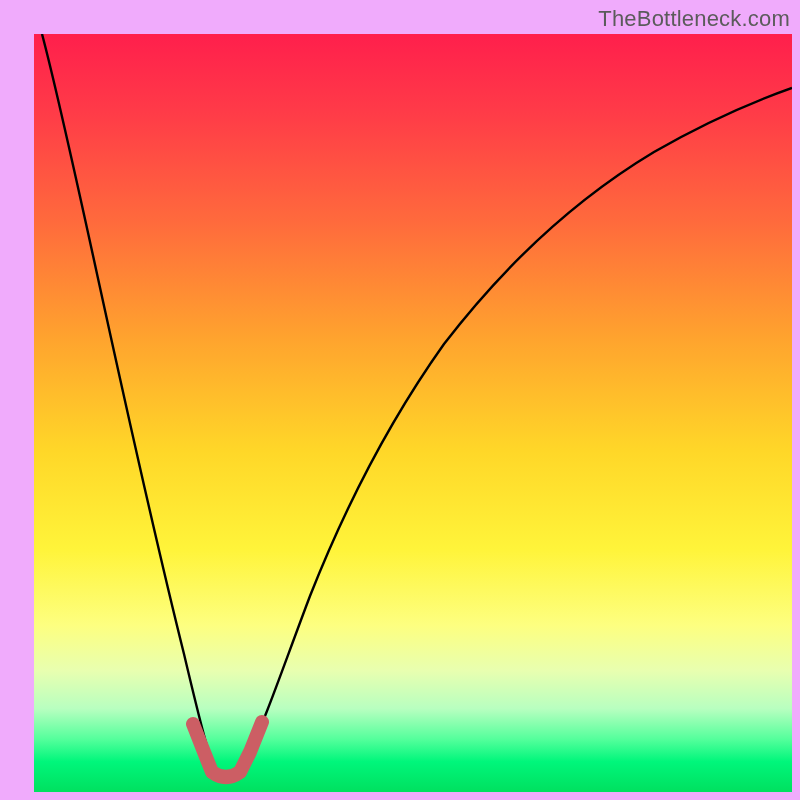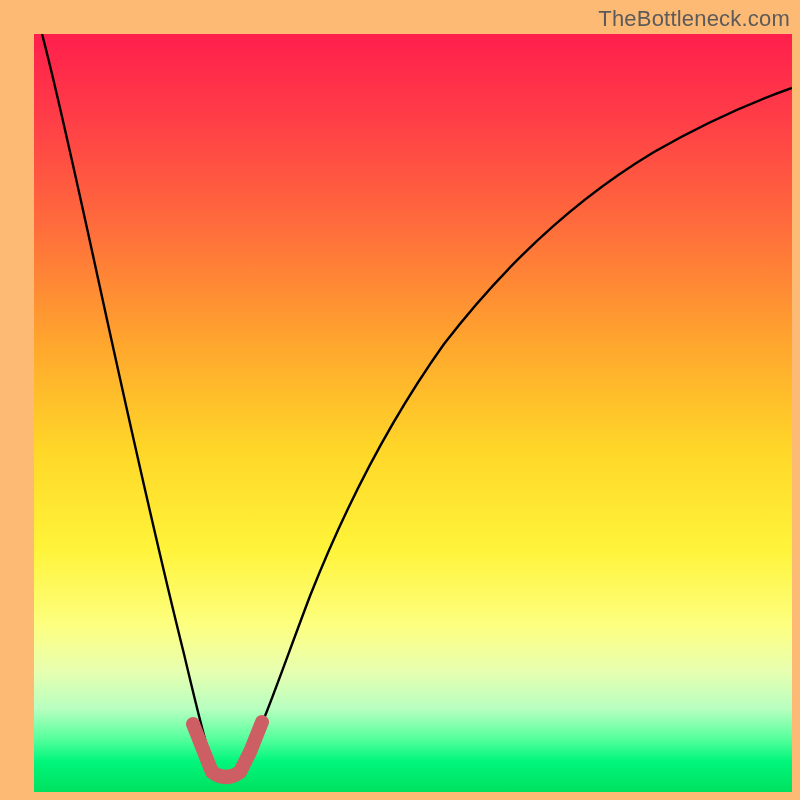--- a/index.html
+++ b/index.html
@@ -8,21 +8,21 @@
     width: 800px;
     height: 800px;
     background: #000;
     font-family: Arial, Helvetica, sans-serif;
     overflow: hidden;
   }
   .frame {
     position: absolute;
     left: 0; top: 0;
     width: 800px; height: 800px;
-    background: #fdba74;
+    background: #f0abfc;
   }
   .plot {
     position: absolute;
     left: 34px;
     top: 34px;
     width: 758px;
     height: 758px;
     background: linear-gradient(to bottom,
       #ff1f4c 0%,
       #ff3a48 10%,

